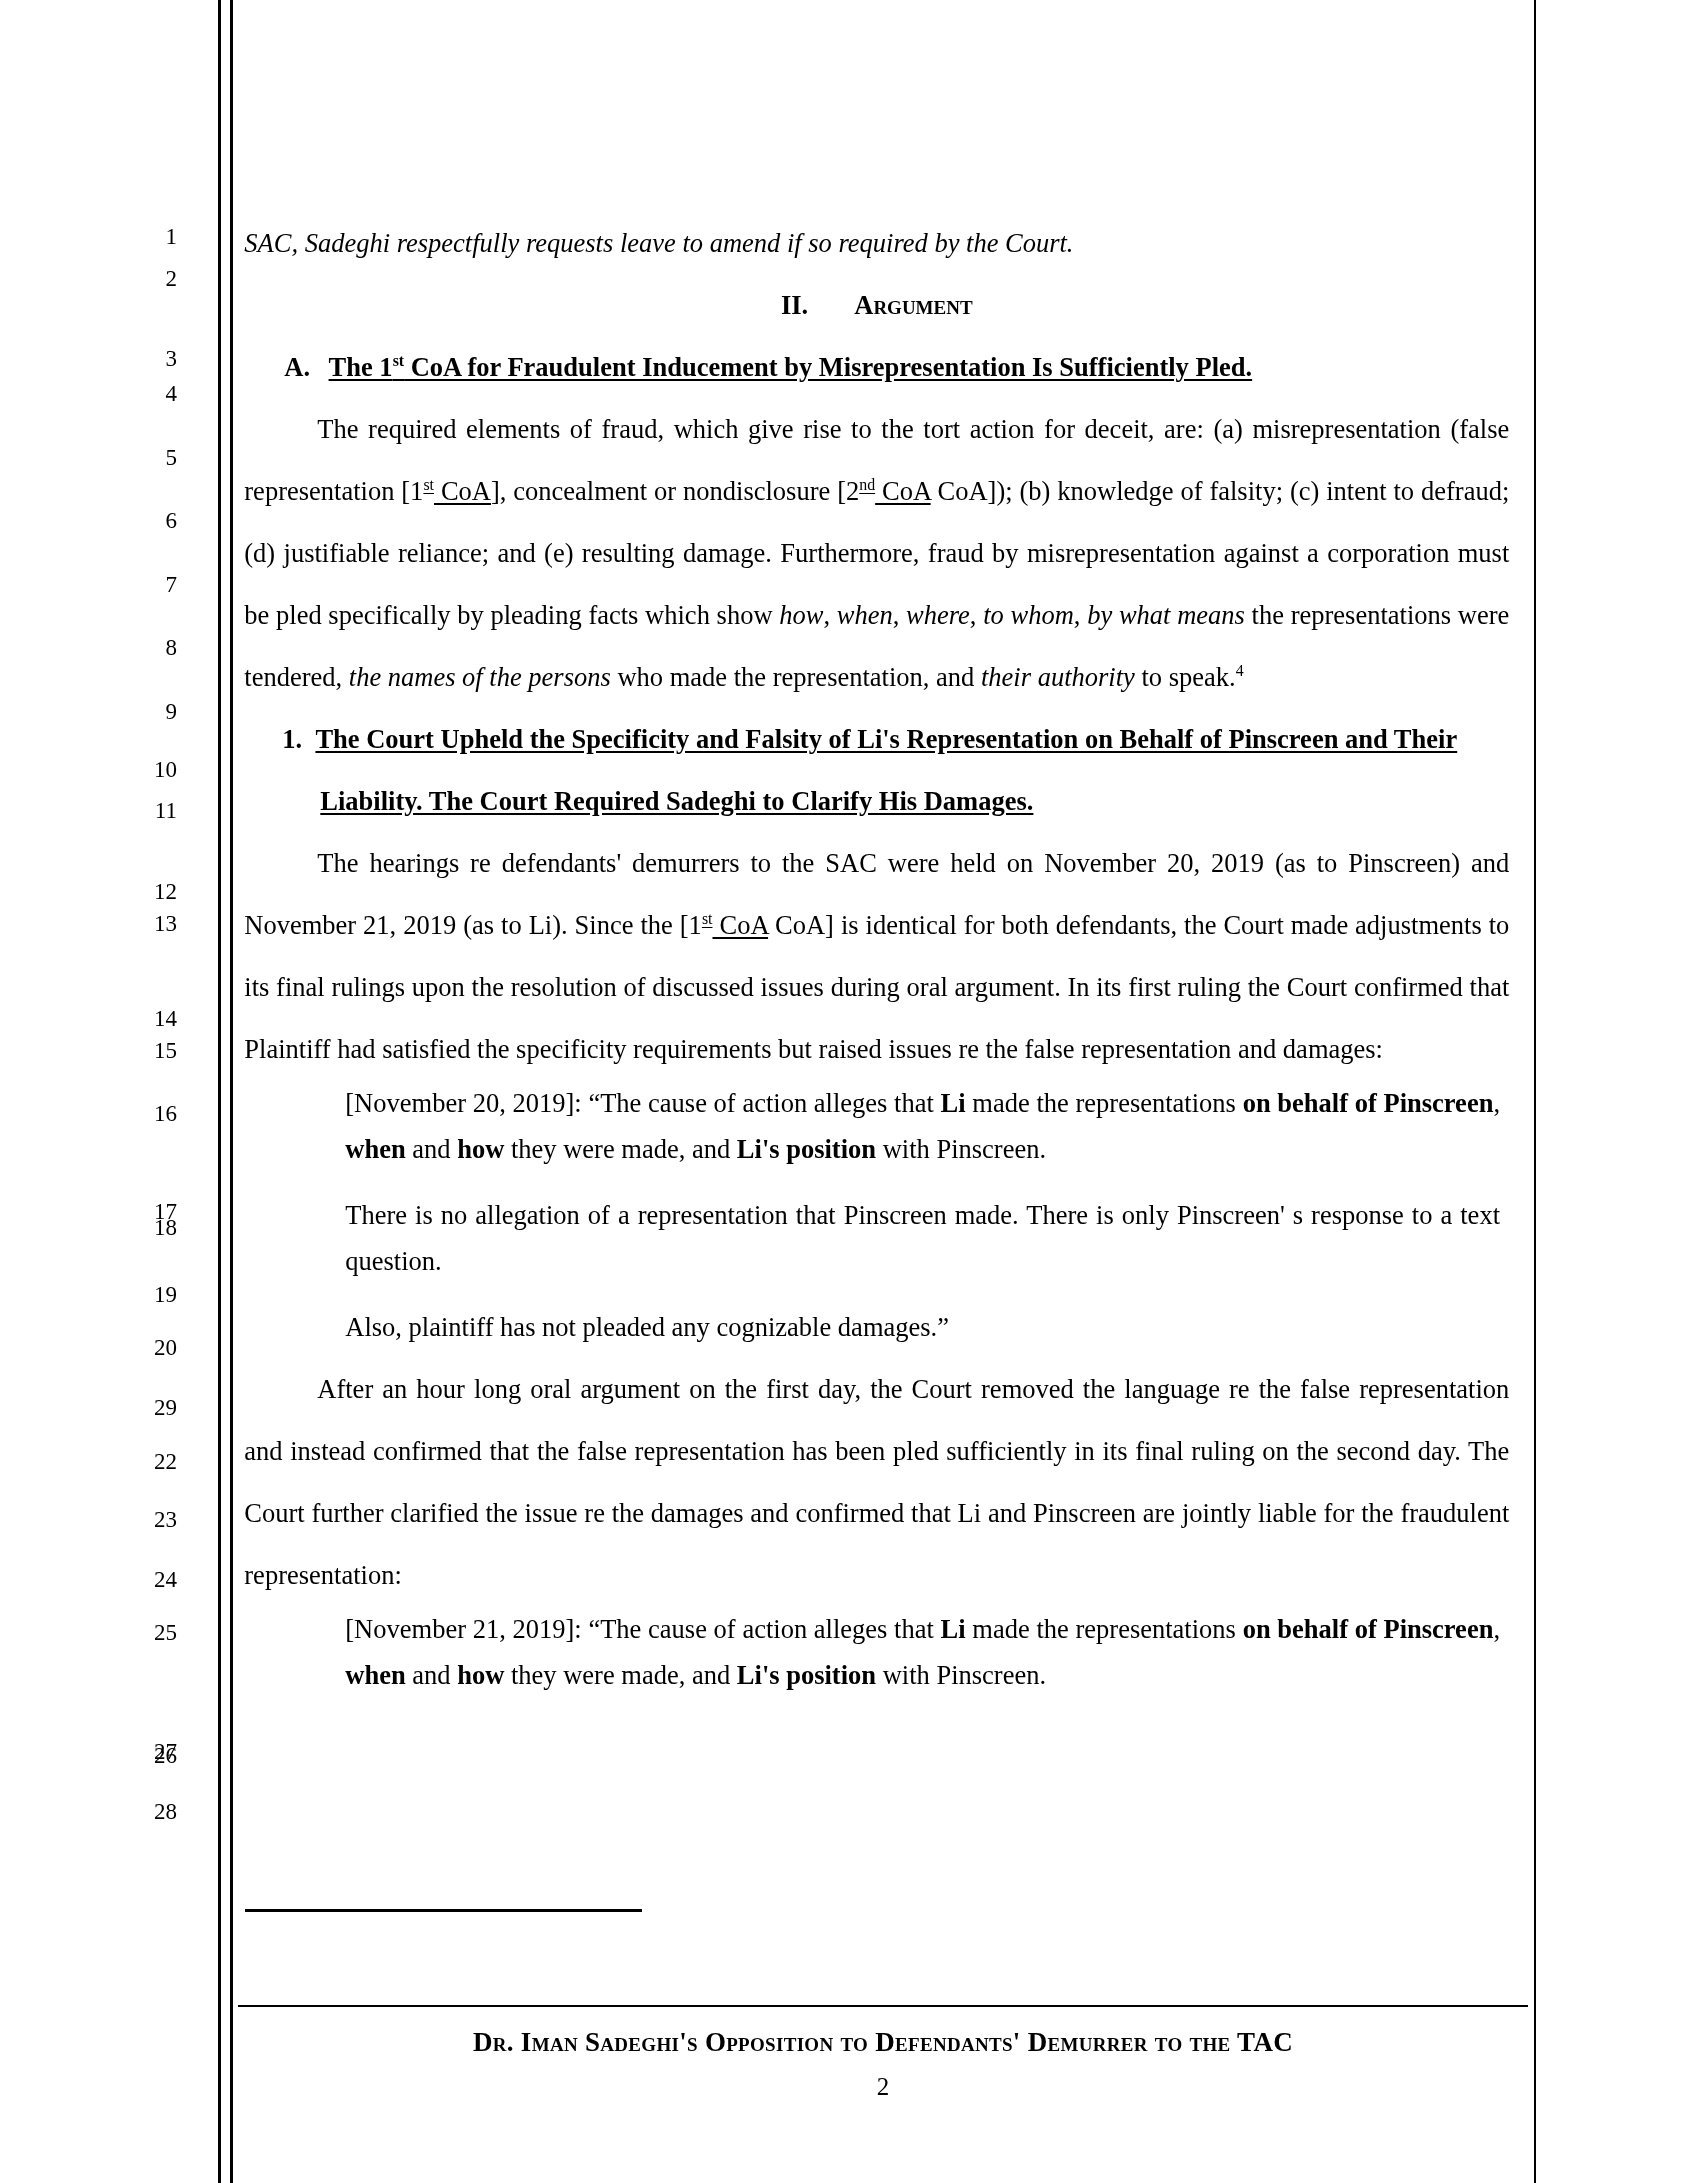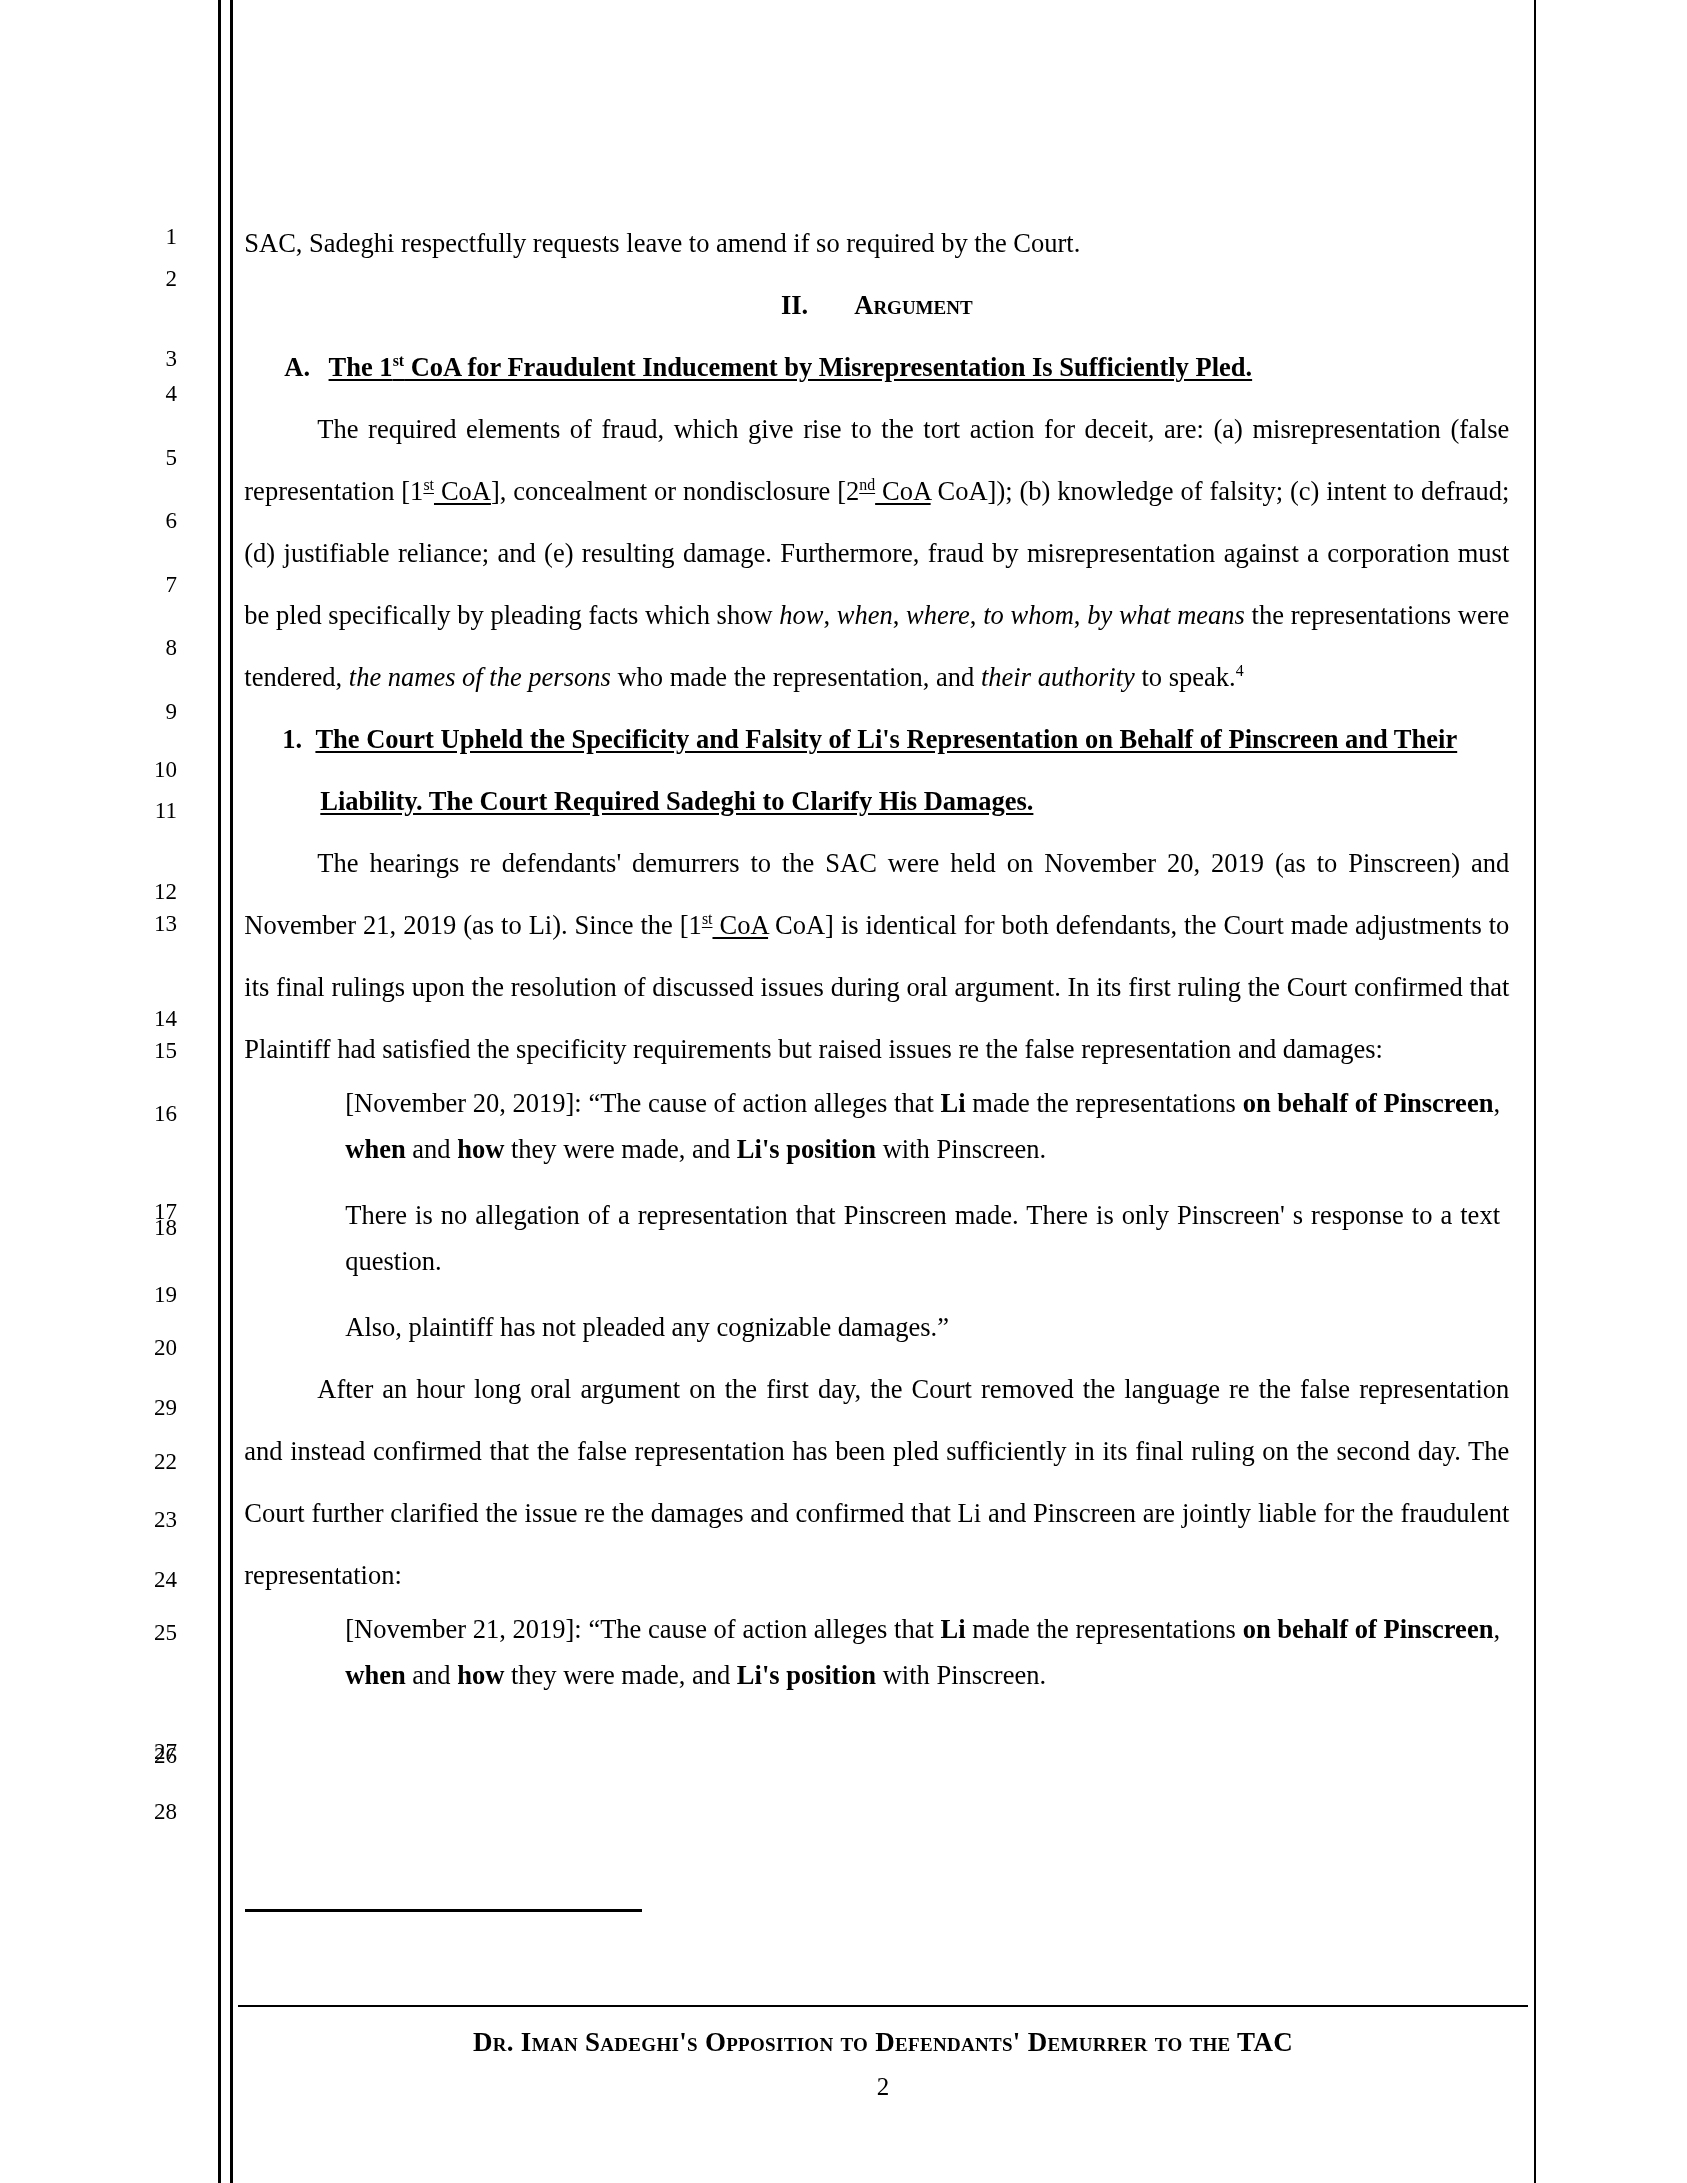--- a/index.html
+++ b/index.html
@@ -80,21 +80,21 @@
     line-height: 62px;
   }
 
   p.para {
     margin: 0;
     text-align: justify;
     text-justify: inter-word;
     text-indent: 0;
   }
   p.para.indent { text-indent: 73px; }
-  p.para.noindent { text-indent: 0; }
+  p.para.noindent { text-indent: 0; font-style: italic; }
 
   
   .heading-center {
     margin: 0;
     text-align: center;
     font-weight: bold;
     line-height: 62px;
   }
   .smallcaps {
     font-variant: small-caps;

